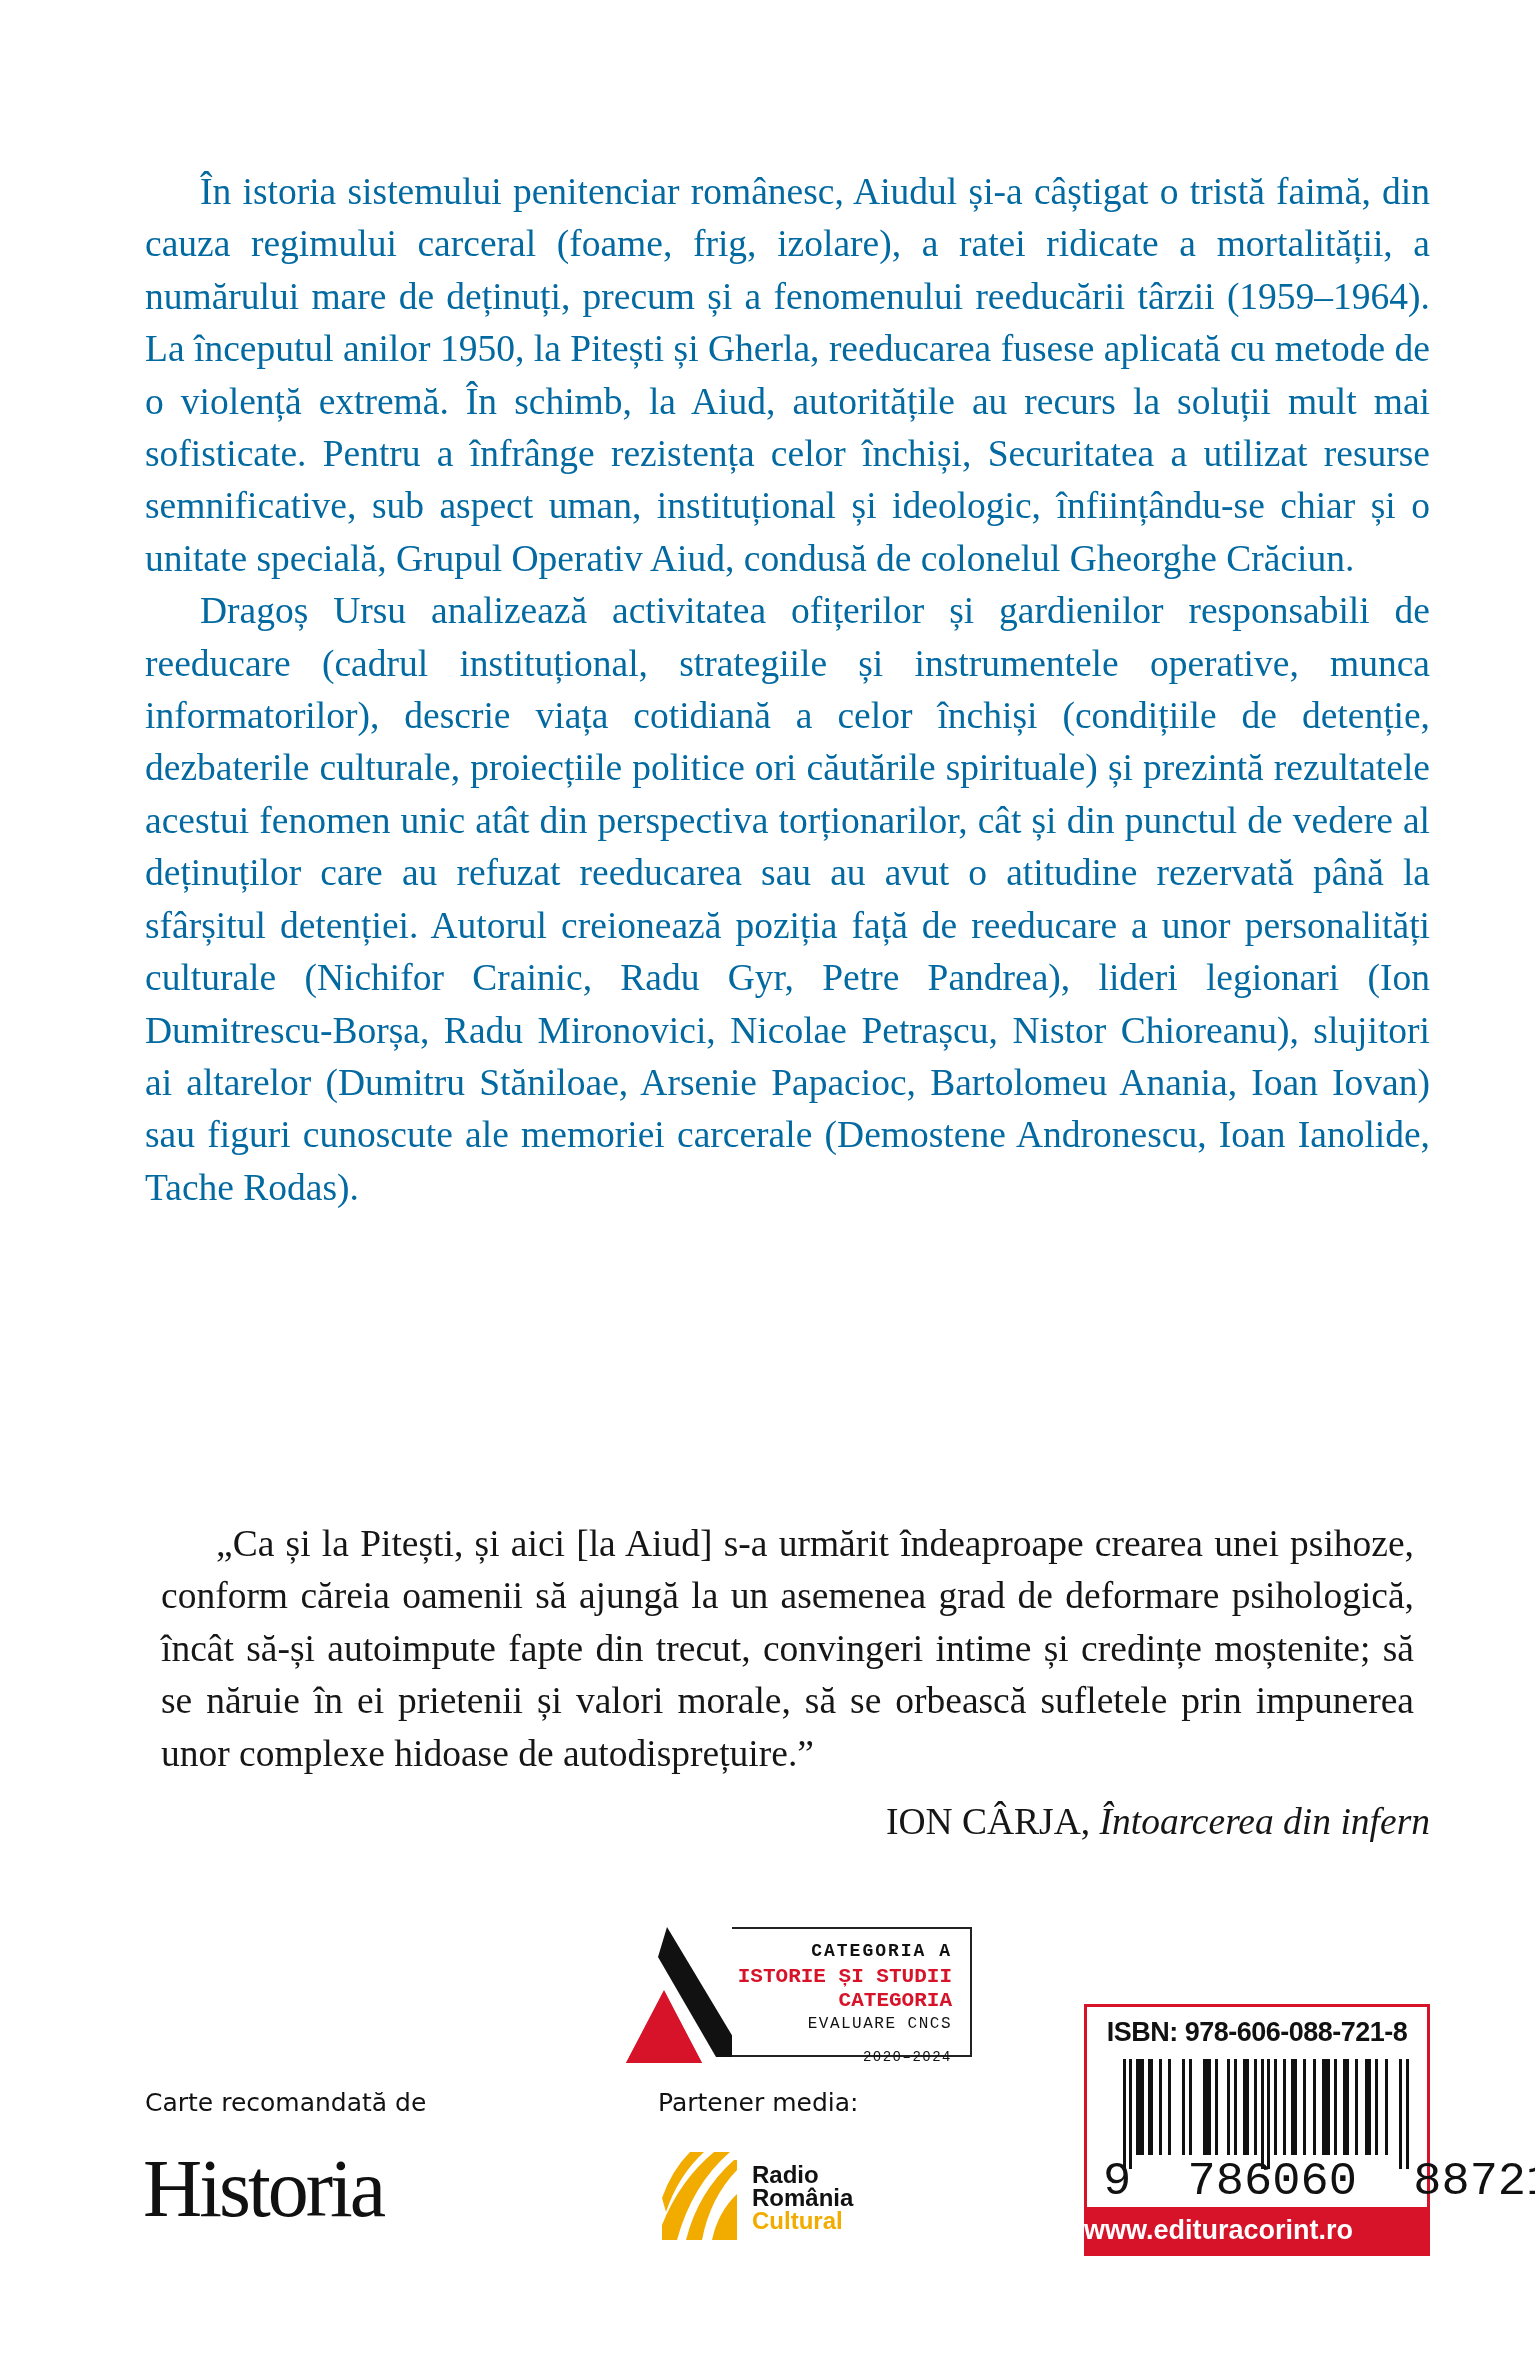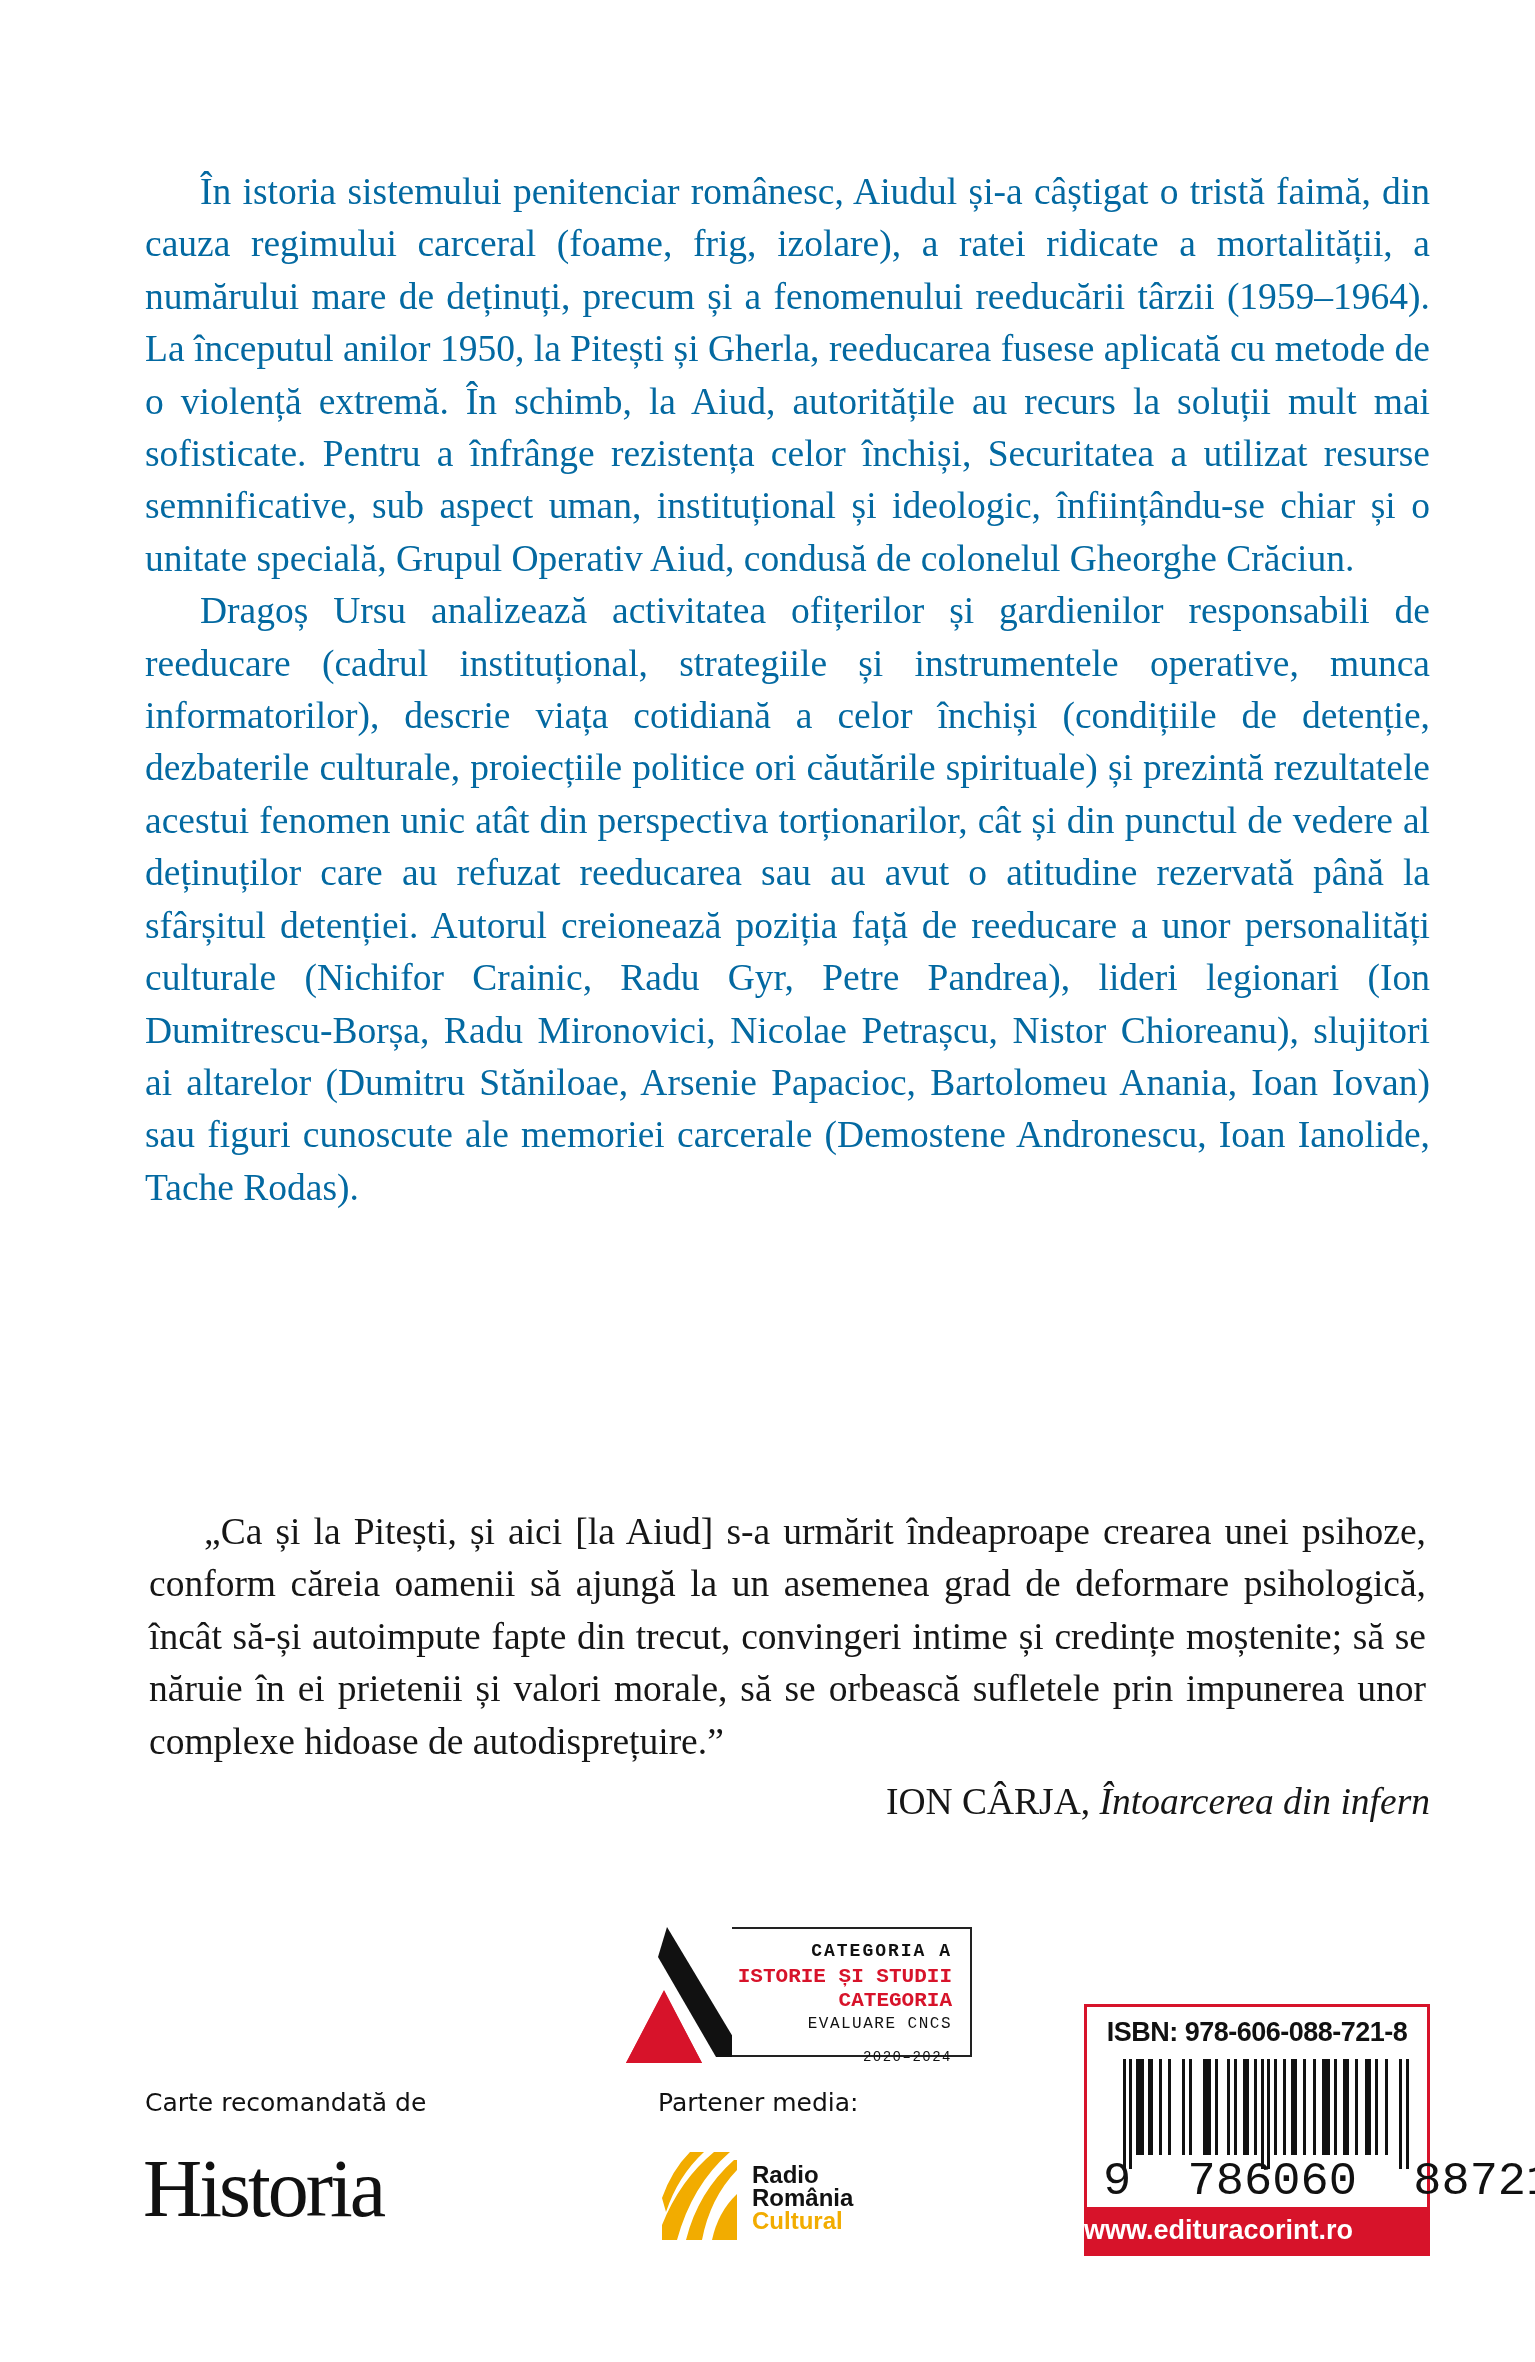--- a/index.html
+++ b/index.html
@@ -14,21 +14,21 @@
   }
   .blurb p { margin: 0; text-indent: 55px; }
   .blurb p.spaced { margin-top: 0; }
 
   .quote {
     position: absolute; left: 145px; top: 1502px; width: 1285px;
     font-family: "Liberation Serif", "DejaVu Serif", serif;
     font-size: 37.5px; line-height: 52.4px; color: #161616;
     text-align: justify;
   }
-  .quote p { margin: 4px; text-indent: 55px; }
+  .quote p { margin: 16px; text-indent: 55px; }
   .attribution {
     text-align: right; margin-top: 8px;
   }
   .attribution .work { font-style: italic; }
 
   
   .cncs { position: absolute; left: 610px; top: 1905px; width: 350px; height: 140px; }
   .cncs .tri-red { position: absolute; left: 16px; top: 85px; width: 0; height: 0;
     border-left: 38px solid transparent; border-right: 38px solid transparent; border-bottom: 73px solid #d7132a; }
   .cncs .box { position: absolute; left: 122px; top: 22px; width: 240px; height: 130px;

